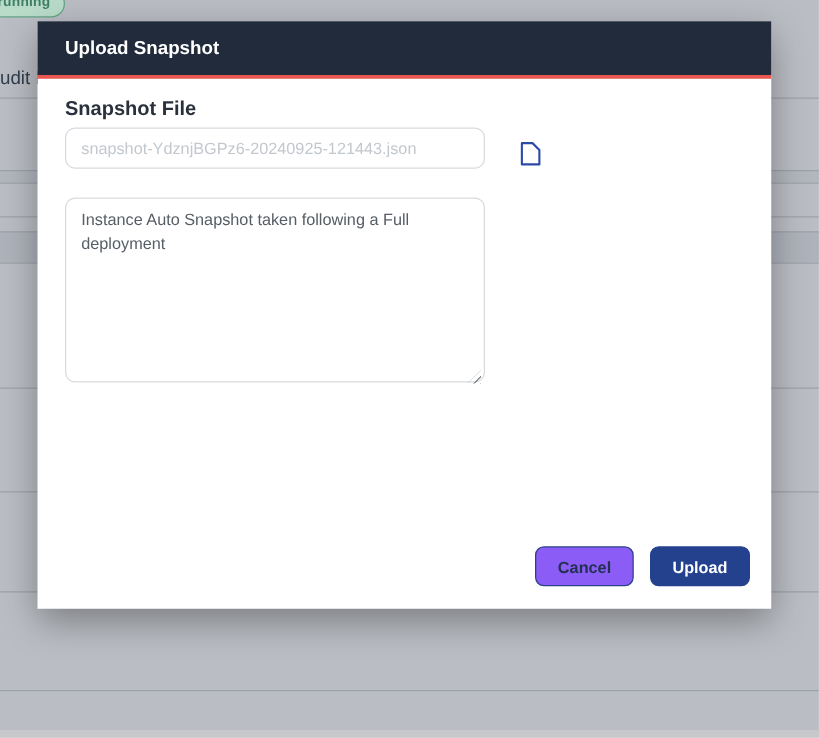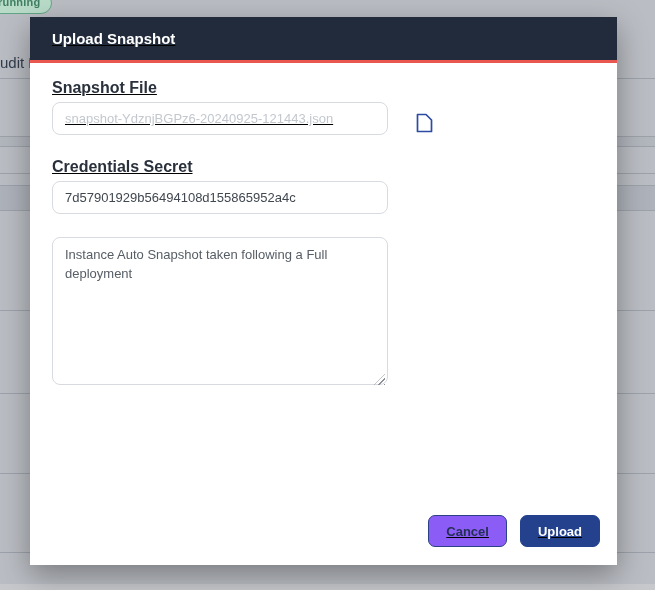--- a/index.html
+++ b/index.html
@@ -18,23 +18,23 @@
     position:absolute;top:-8px;left:-14px;height:20px;line-height:19px;
     padding:0 11px;border-radius:11px;
     background:#b9dcc9;border:1.5px solid #63a586;color:#3f7f63;
     font-size:11px;font-weight:700;letter-spacing:.2px;
   }
   .bg-text{
     position:absolute;top:54px;left:0;color:#333e4d;font-size:15px;
   }
   
   .modal{
-    position:absolute;left:30px;top:17px;width:587px;height:548px;
+    position:absolute;left:30px;top:17px;width:587px;height:470px;
     background:#ffffff;box-shadow:0 10px 28px rgba(0,0,0,.35);
-    display:flex;flex-direction:column;box-sizing:border-box;text-decoration:underline;
+    display:flex;flex-direction:column;box-sizing:border-box;
   }
   .modal-header{
     height:43px;background:#212b3b;display:flex;align-items:center;
     padding:0 22px;flex:0 0 auto;
   }
   .modal-title{color:#ffffff;font-size:15px;font-weight:700;}
   .modal-divider{height:3px;background:#ea5750;flex:0 0 auto;}
   .modal-body{
     flex:1;padding:16px 17px 18px 22px;box-sizing:border-box;
     display:flex;flex-direction:column;
@@ -126,24 +126,20 @@
         <button class="file-icon-btn">
           <span style="display:flex">
             <svg width="19" height="22" viewBox="0 0 19 22" fill="none">
               <path d="M2.5 2.5 H11 L16.5 8 V19.5 H2.5 Z" stroke="#2d4ba5" stroke-width="1.7" stroke-linejoin="round" fill="none"></path>
             </svg>
           </span>
         </button>
       </div>
     </div>
 
-    <div class="field">
-      <label class="field-label">Credentials Secret</label>
-      <input class="text-input" type="text" value="7d57901929b56494108d155865952a4c" style="">
-    </div>
 
 
     <div class="field" style="margin-bottom:0">
       <div class="textarea-wrap">
         <textarea class="description-textarea" style="">Instance Auto Snapshot taken following a Full deployment</textarea>
         <div class="resize-handle"></div>
       </div>
     </div>
 
     <div class="modal-footer">

